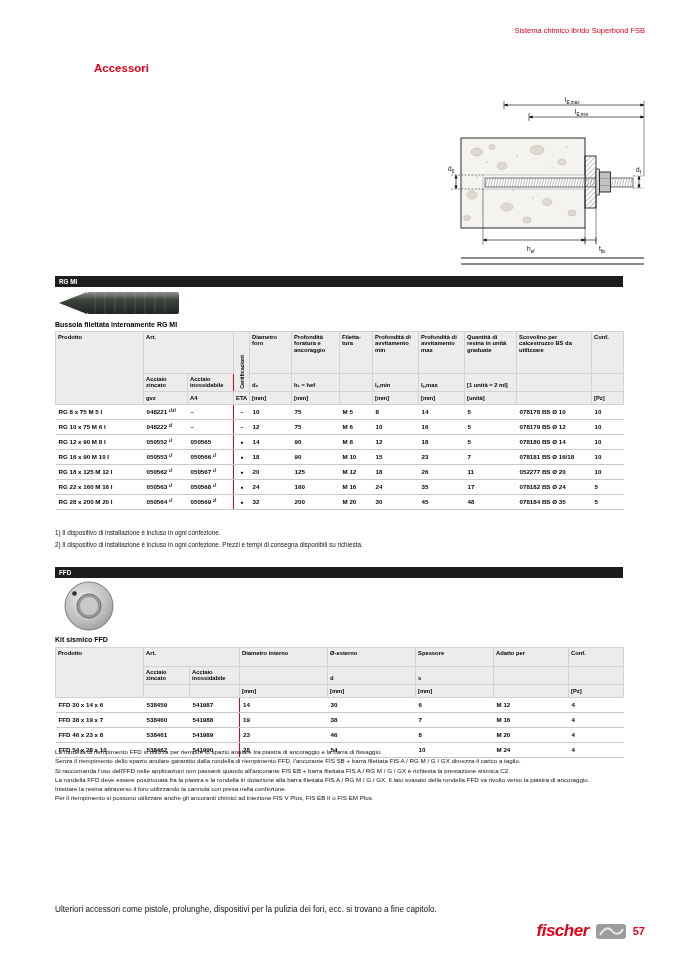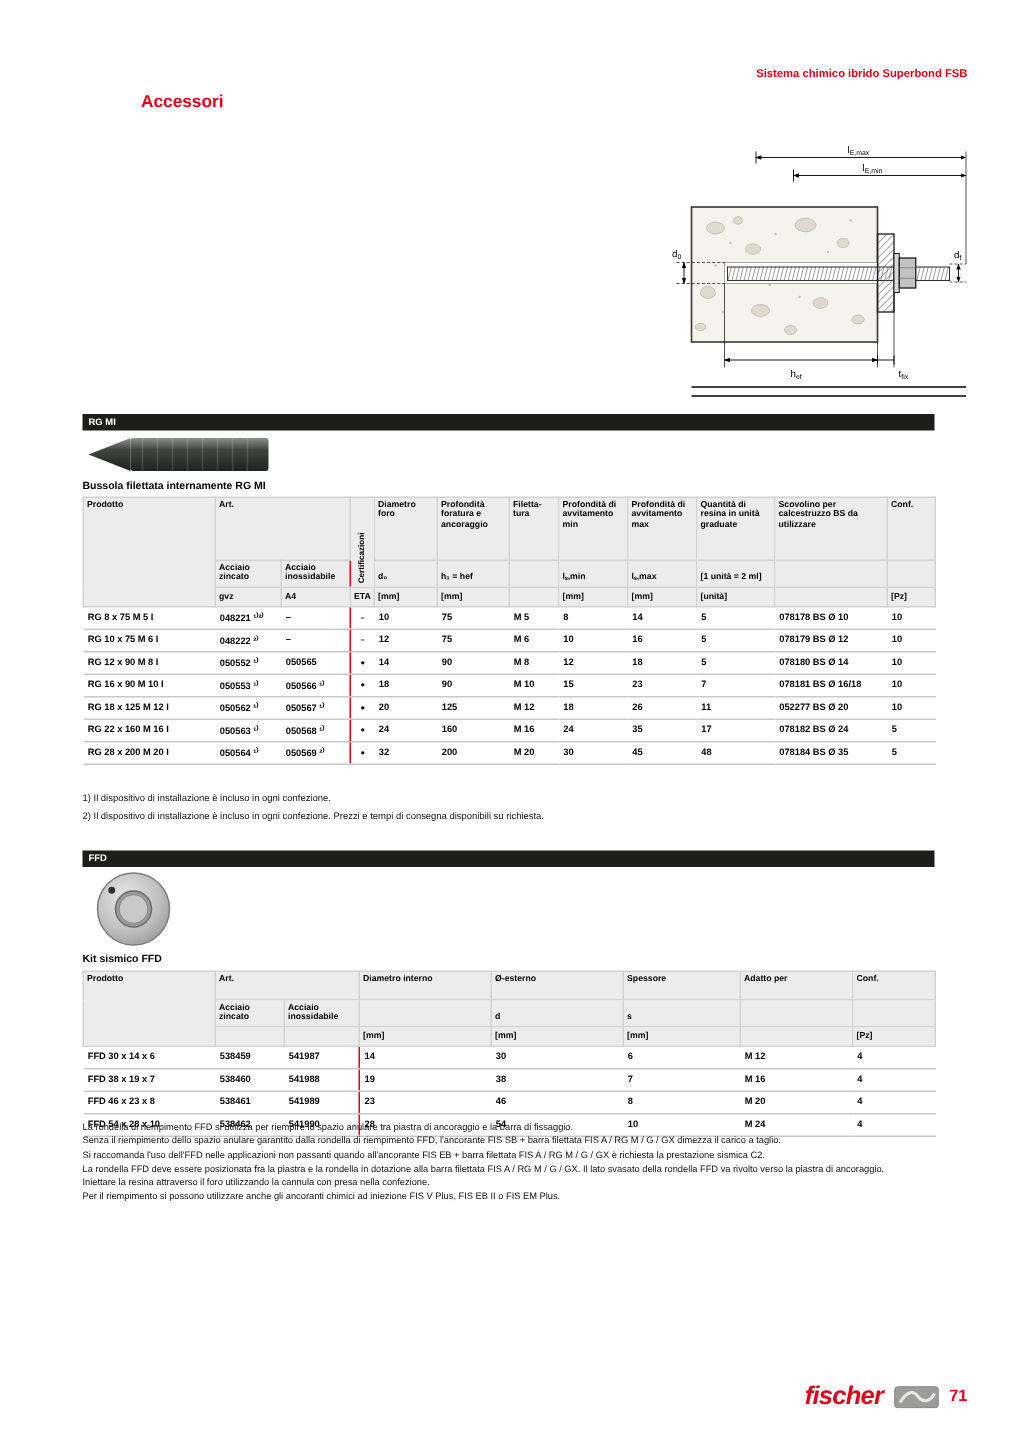--- a/index.html
+++ b/index.html
@@ -1,17 +1,17 @@
 <!DOCTYPE html>
 <html lang="it"><head>
 <meta charset="utf-8">
 <style>
   html,body{margin:0;padding:0;background:#fff;}
   .page{position:relative;width:678px;height:959px;background:#fff;font-family:"Liberation Sans",sans-serif;color:#000;overflow:hidden;}
-  .top-header{position:absolute;top:44px;right:33px;font-size:7.5px;font-weight:700;color:#e2001a;}
+  .top-header{position:absolute;top:26px;right:33px;font-size:7.5px;font-weight:400;color:#e2001a;}
   .page-title{position:absolute;top:62px;left:55px;font-size:11.5px;font-weight:700;color:#e2001a;margin-left:39px;}
   .diagram{position:absolute;top:92px;left:447px;}
   .diagram text{font-family:"Liberation Sans",sans-serif;}
   .section-bar{position:absolute;left:55px;width:568px;height:11px;background:#1d1d1b;color:#fff;font-size:6.3px;font-weight:700;line-height:11px;padding-left:4px;box-sizing:border-box;}
   .bar-rg{top:276px;}
   .bar-ffd{top:567px;}
   .rg-image{position:absolute;top:288px;left:57px;}
   .ffd-image{position:absolute;top:580px;left:59px;}
   .table-caption{position:absolute;left:55px;font-size:7px;font-weight:700;}
   .rg-caption{top:321px;}
@@ -449,23 +449,24 @@
 
   <div class="ffd-notes">
     <div>La rondella di riempimento FFD si utilizza per riempire lo spazio anulare tra piastra di ancoraggio e la barra di fissaggio.</div>
     <div>Senza il riempimento dello spazio anulare garantito dalla rondella di riempimento FFD, l'ancorante FIS SB + barra filettata FIS A / RG M / G / GX dimezza il carico a taglio.</div>
     <div>Si raccomanda l'uso dell'FFD nelle applicazioni non passanti quando all'ancorante FIS EB + barra filettata FIS A / RG M / G / GX è richiesta la prestazione sismica C2.</div>
     <div>La rondella FFD deve essere posizionata fra la piastra e la rondella in dotazione alla barra filettata FIS A / RG M / G / GX. Il lato svasato della rondella FFD va rivolto verso la piastra di ancoraggio.</div>
     <div>Iniettare la resina attraverso il foro utilizzando la cannula con presa nella confezione.</div>
     <div>Per il riempimento si possono utilizzare anche gli ancoranti chimici ad iniezione FIS V Plus, FIS EB II o FIS EM Plus.</div>
   </div>
 
+  <div class="bottom-note">Ulteriori accessori come pistole, prolunghe, dispositivi per la pulizia dei fori, ecc. si trovano a fine capitolo.</div>
 
   <div class="footer">
     <span class="brand-text">fischer</span>
     <svg width="30" height="15" viewBox="0 0 30 15">
       <rect x="0.5" y="0.5" width="29" height="14" rx="2" fill="#9c9c9b" stroke="#7a7a79" stroke-width="0.6"></rect>
       <path d="M4,11 C9,3 13,3 16,7 C19,11 24,11 27,5" fill="none" stroke="#e8e8e8" stroke-width="2"></path>
     </svg>
-    <span class="page-number">71</span>
+    <span class="page-number">57</span>
   </div>
 
 </div>
 
 </body></html>

